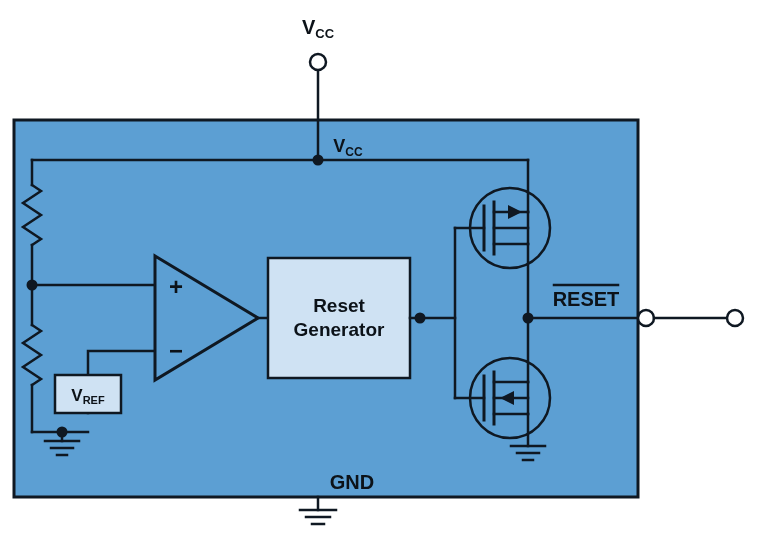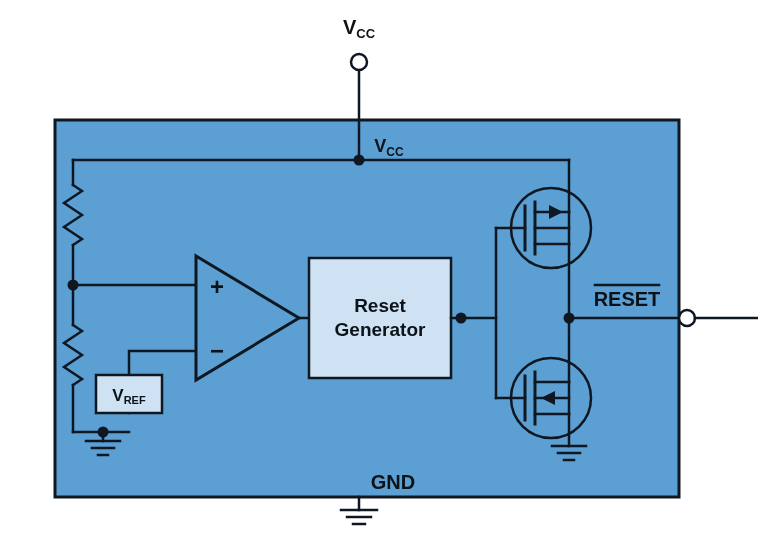--- a/index.html
+++ b/index.html
@@ -8,21 +8,20 @@
     background: #ffffff;
     width: 758px;
     height: 545px;
     overflow: hidden;
     font-family: "Liberation Sans", sans-serif;
   }
   .stage {
     width: 697px;
     height: 545px;
     position: relative;
-    margin-left: 41px;
   }
   svg { display: block; }
   .wire {
     stroke: #0f1822;
     stroke-width: 2.5;
     fill: none;
     stroke-linecap: square;
   }
   .thick { stroke-width: 3; }
   .dot { fill: #0f1822; stroke: none; }

